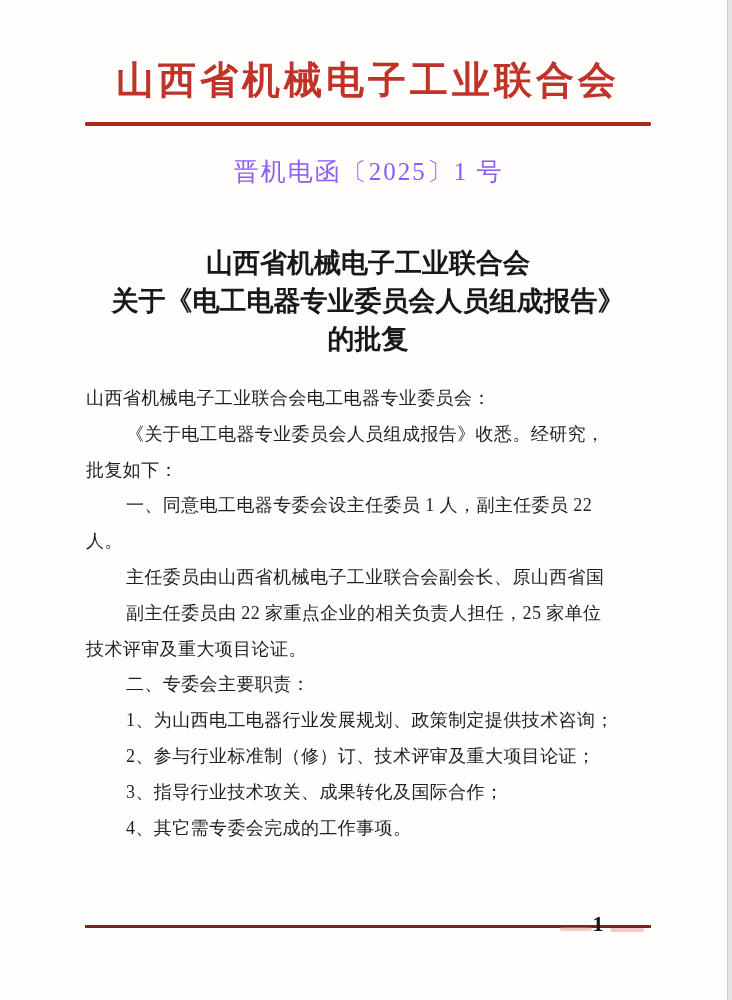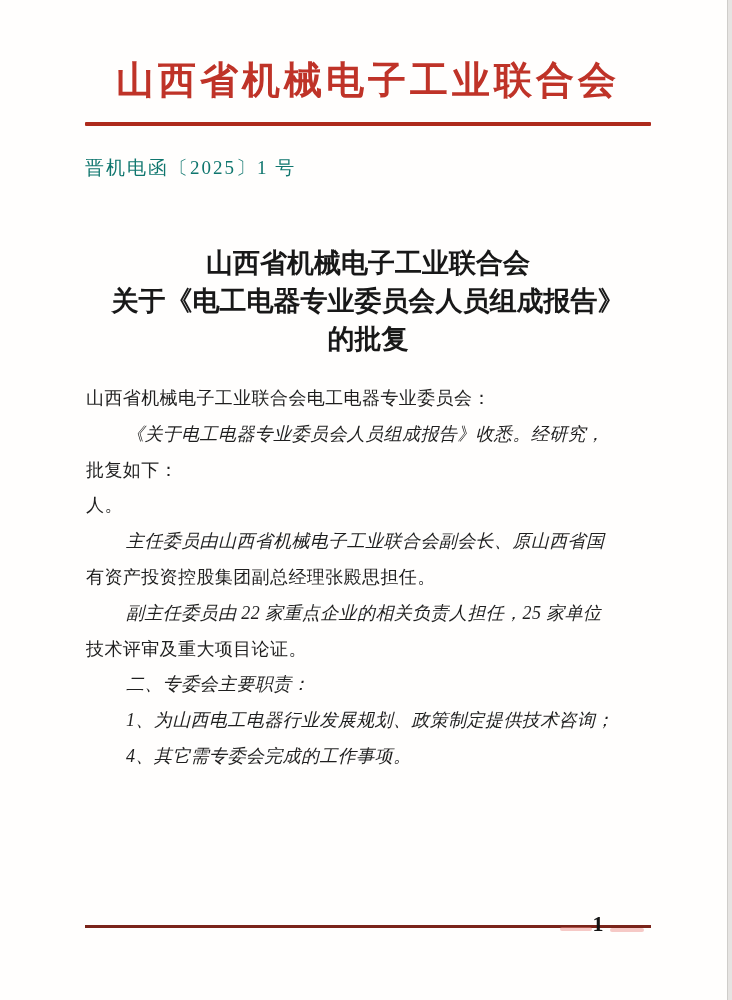--- a/index.html
+++ b/index.html
@@ -20,37 +20,37 @@
     position:absolute;top:56px;left:85px;width:566px;
     text-align:center;color:#bf3328;font-weight:bold;
     font-size:38px;line-height:48px;letter-spacing:4px;white-space:nowrap;
   }
   .head-rule{
     position:absolute;top:122px;left:85px;width:566px;height:4px;
     background:#ae2a1c;border-radius:1px;
   }
   .doc-number{
     position:absolute;top:155px;left:85px;width:567px;
-    text-align:left;font-size:19px;color:#0f766e;letter-spacing:2px;white-space:nowrap;
+    text-align:center;font-size:25px;color:#8b5cf6;letter-spacing:2px;white-space:nowrap;
   }
   
   .title-block{
     position:absolute;top:244px;left:65px;width:606px;
     text-align:center;color:#181818;font-weight:bold;
   }
   .title-line{font-size:27px;line-height:38px;white-space:nowrap;}
   
   .body-block{
     position:absolute;top:381px;left:86px;width:575px;color:#1f1f1f;
   }
   .line{
     font-size:18px;line-height:35.8px;letter-spacing:0.4px;
     white-space:nowrap;overflow:hidden;
   }
-  .ind{padding-left:40px;font-style:italic;}
+  .ind{padding-left:40px;}
   
   .foot-rule{
     position:absolute;top:925px;left:85px;width:566px;height:3px;
     background:#7a241a;
   }
   .smudge{
     position:absolute;height:4px;background:rgba(236,138,130,0.45);border-radius:2px;
   }
   .smudge-left{top:927px;left:560px;width:32px;}
   .smudge-right{top:928px;left:610px;width:34px;}
@@ -73,27 +73,29 @@
   <div class="title-block">
     <div class="title-line">山西省机械电子工业联合会</div>
     <div class="title-line">关于《电工电器专业委员会人员组成报告》</div>
     <div class="title-line">的批复</div>
   </div>
 
   <div class="body-block">
     <div class="line">山西省机械电子工业联合会电工电器专业委员会：</div>
     <div class="line ind">《关于电工电器专业委员会人员组成报告》收悉。经研究，</div>
     <div class="line">批复如下：</div>
+    <div class="line ind">一、同意电工电器专委会设主任委员 1 人，副主任委员 22</div>
     <div class="line">人。</div>
     <div class="line ind">主任委员由山西省机械电子工业联合会副会长、原山西省国</div>
-    <div class="line">有资产投资控股集团副总经理张殿思担任。</div>
     <div class="line ind">副主任委员由 22 家重点企业的相关负责人担任，25 家单位</div>
     <div class="line">技术评审及重大项目论证。</div>
     <div class="line ind">二、专委会主要职责：</div>
     <div class="line ind">1、为山西电工电器行业发展规划、政策制定提供技术咨询；</div>
+    <div class="line ind">2、参与行业标准制（修）订、技术评审及重大项目论证；</div>
+    <div class="line ind">3、指导行业技术攻关、成果转化及国际合作；</div>
     <div class="line ind">4、其它需专委会完成的工作事项。</div>
   </div>
 
   <div class="foot-rule"></div>
   <div class="smudge smudge-left"></div>
   <div class="smudge smudge-right"></div>
   <div class="page-number">1</div>
 
   <div class="edge-right"></div>
 </div>

